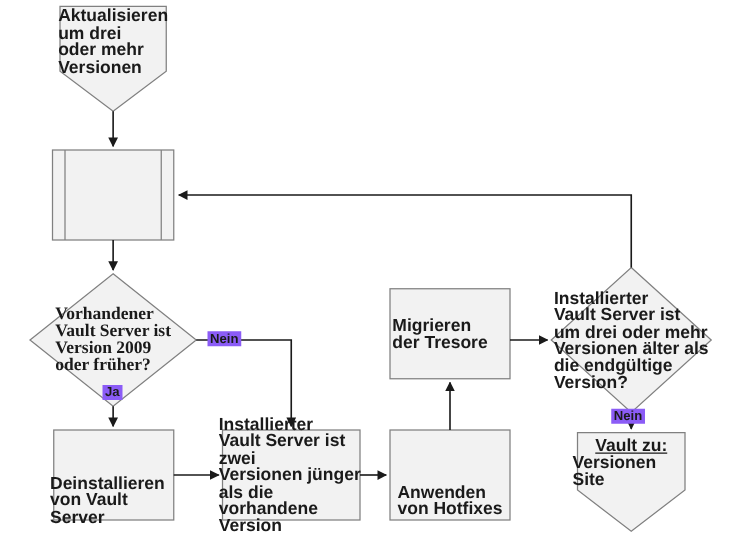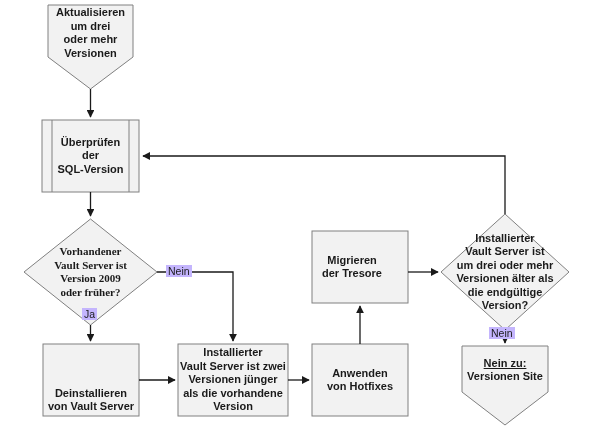--- a/index.html
+++ b/index.html
@@ -23,37 +23,37 @@
     left: 0;
     top: 0;
     width: 600px;
     height: 435px;
   }
   .node-label {
     position: absolute;
     display: flex;
     align-items: center;
     justify-content: center;
-    text-align: center;
+    text-align: left;
     font-family: "Liberation Sans", sans-serif;
-    font-size: 11px;
+    font-size: 14px;
     font-weight: bold;
     color: #1a1a1a;
     line-height: 13.5px;
     white-space: pre-line;
     pointer-events: none;
   }
   .edge-label {
     position: absolute;
     font-family: "Liberation Sans", sans-serif;
     font-size: 10.5px;
-    font-weight: normal;
+    font-weight: bold;
     color: #1a1a1a;
     line-height: 12px;
-    background: #c4b5fd;
+    background: #8b5cf6;
     padding: 0 2px;
     white-space: nowrap;
   }
   .goto-head {
     text-decoration: underline;
     display: block;
   }
 </style>
 </head>
 <body>
@@ -129,53 +129,50 @@
 
      goto site --&gt;
     <line x1="505" y1="330" x2="505" y2="343" stroke="#1a1a1a" stroke-width="1.3" marker-end="url(#arrow)"></line>
   </svg>
 
   <div class="node-label" style="left:44px; top:7px; width:93px; height:52px;">Aktualisieren
 um drei
 oder mehr
 Versionen</div>
 
-  <div class="node-label" style="left:48px; top:120px; width:85px; height:72px;">Überprüfen
-der
-SQL-Version</div>
 
   <div class="node-label" style="left:24px; top:245px; width:133px; height:54px;font-family:Liberation Serif, serif;">Vorhandener
 Vault Server ist
 Version 2009
 oder früher?</div>
 
   <div class="node-label" style="left:40px; top:362px; width:102px; height:76px;">Deinstallieren
 von Vault Server</div>
 
   <div class="node-label" style="left:175px; top:344px; width:116px; height:72px;">Installierter
 Vault Server ist zwei
 Versionen jünger
 als die vorhandene
 Version</div>
 
-  <div class="node-label" style="left:312px; top:344px; width:96px; height:72px;">Anwenden
+  <div class="node-label" style="left:312px; top:364px; width:96px; height:72px;">Anwenden
 von Hotfixes</div>
 
   <div class="node-label" style="left:312px; top:231px; width:80px; height:72px;">Migrieren
 der Tresore</div>
 
   <div class="node-label" style="left:434px; top:231px; width:142px; height:82px;">Installierter
 Vault Server ist
 um drei oder mehr
 Versionen älter als
 die endgültige
 Version?</div>
 
   <div class="node-label" style="left:458px; top:348px; width:94px; height:44px; flex-direction:column; white-space:normal;">
-    <span class="goto-head">Nein zu:</span>
+    <span class="goto-head">Vault zu:</span>
     <span>Versionen Site</span>
   </div>
 
   <div class="edge-label" style="left:166px; top:265px;">Nein</div>
 
   <div class="edge-label" style="left:82px; top:308px;">Ja</div>
 
   <div class="edge-label" style="left:489px; top:327px;">Nein</div>
 
 </div>

